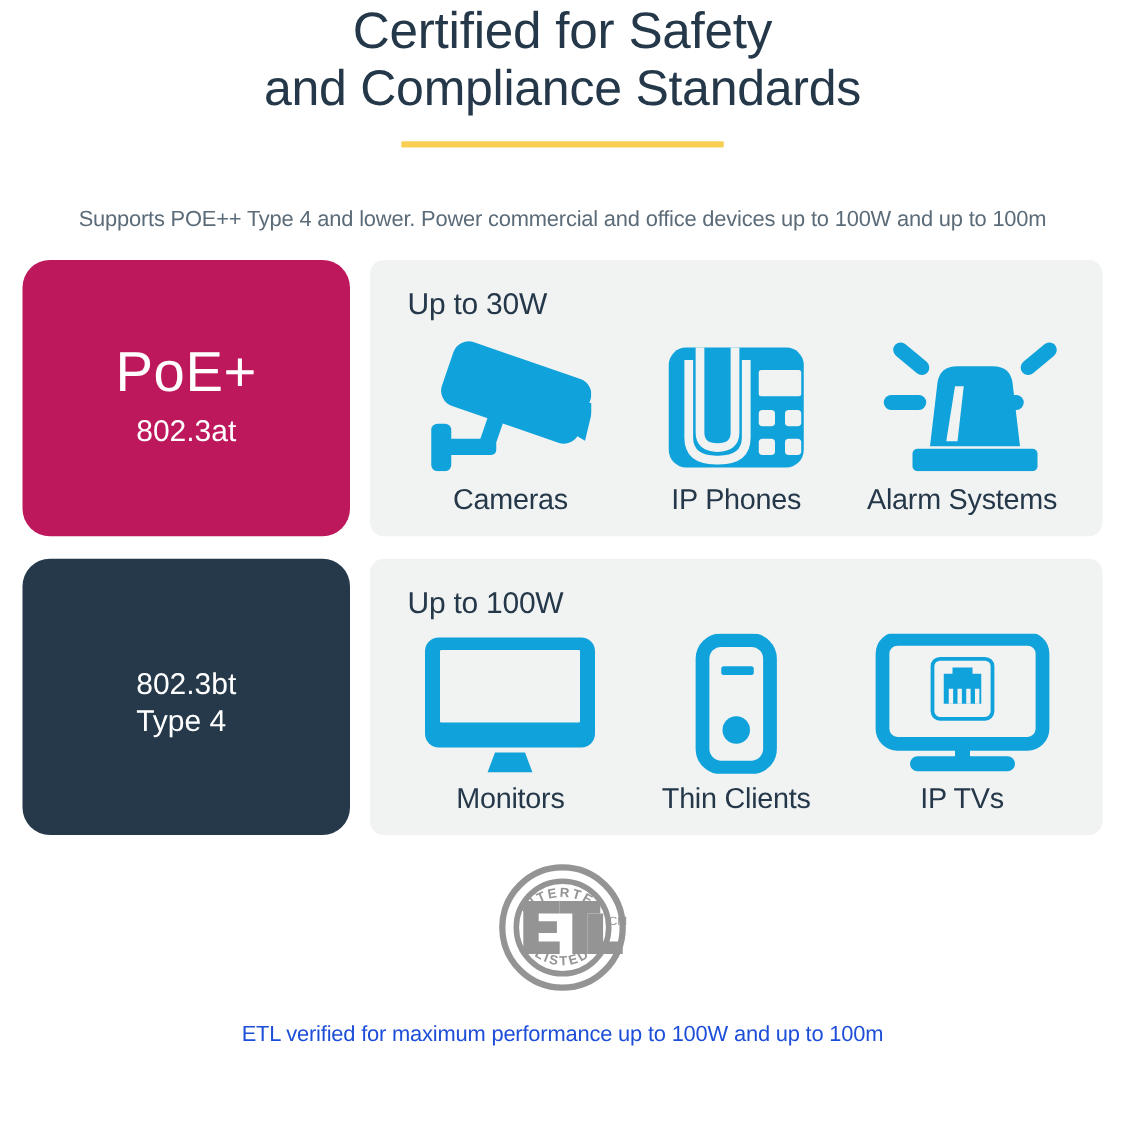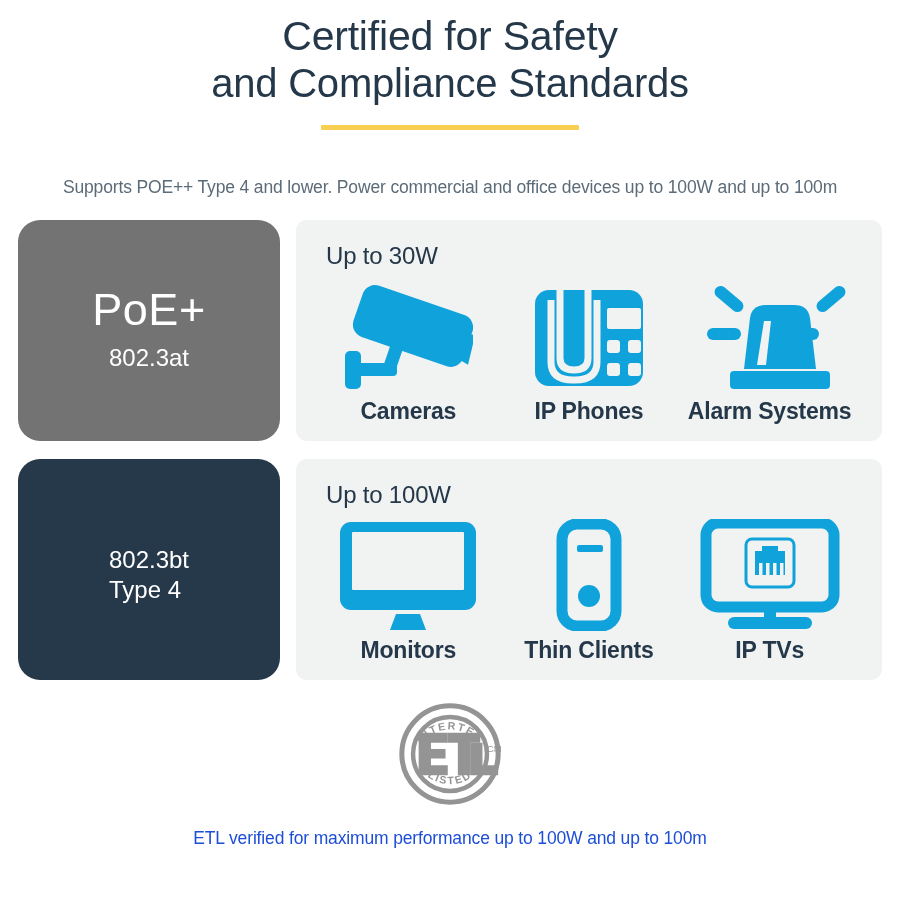--- a/index.html
+++ b/index.html
@@ -11,21 +11,21 @@
     width: 900px;
     height: 900px;
     font-family: "Liberation Sans", "DejaVu Sans", sans-serif;
     color: #24384a;
     position: relative;
     overflow: hidden;
   }
 
   
   .header {
-    padding-top: 12px;
+    padding-top: 0;
     text-align: center;
   }
   .title-line {
     font-size: 41px;
     font-weight: 400;
     color: #24384a;
     line-height: 1.18;
     letter-spacing: -0.2px;
   }
   .title-line.l2 { font-size: 40px; }
@@ -62,21 +62,21 @@
     min-width: 262px;
     height: 221px;
     border-radius: 22px;
     display: flex;
     flex-direction: column;
     align-items: center;
     justify-content: center;
     color: #ffffff;
     box-sizing: border-box;
   }
-  .badge.poe-plus { background: #737373; }
+  .badge.poe-plus { background: #be185d; }
   .badge.poe-plusplus { background: #25394b; }
   .badge-title {
     font-size: 45px;
     font-weight: 400;
     line-height: 1;
     letter-spacing: 0.5px;
   }
   .badge-sub {
     font-size: 24px;
     font-weight: 400;
@@ -119,21 +119,20 @@
     display: flex;
     align-items: center;
     justify-content: center;
   }
   .item-label {
     font-size: 23px;
     color: #24384a;
     margin-top: 2px;
     letter-spacing: -0.2px;
     white-space: nowrap;
-    font-weight: bold;
   }
 
   
   .footer {
     margin-top: 18px;
     text-align: center;
   }
   .etl-logo {
     display: inline-block;
   }

